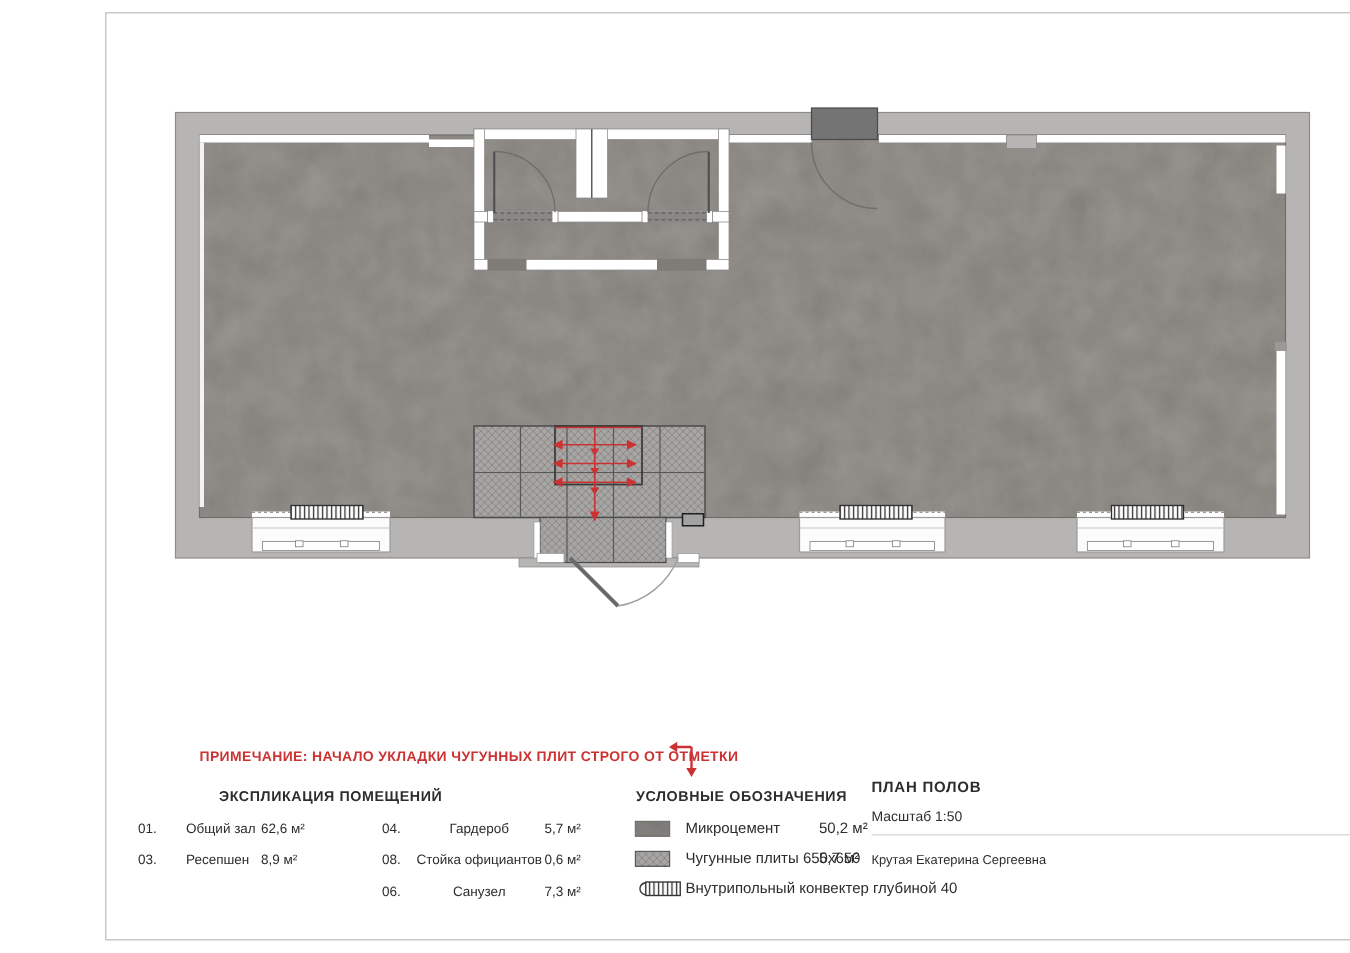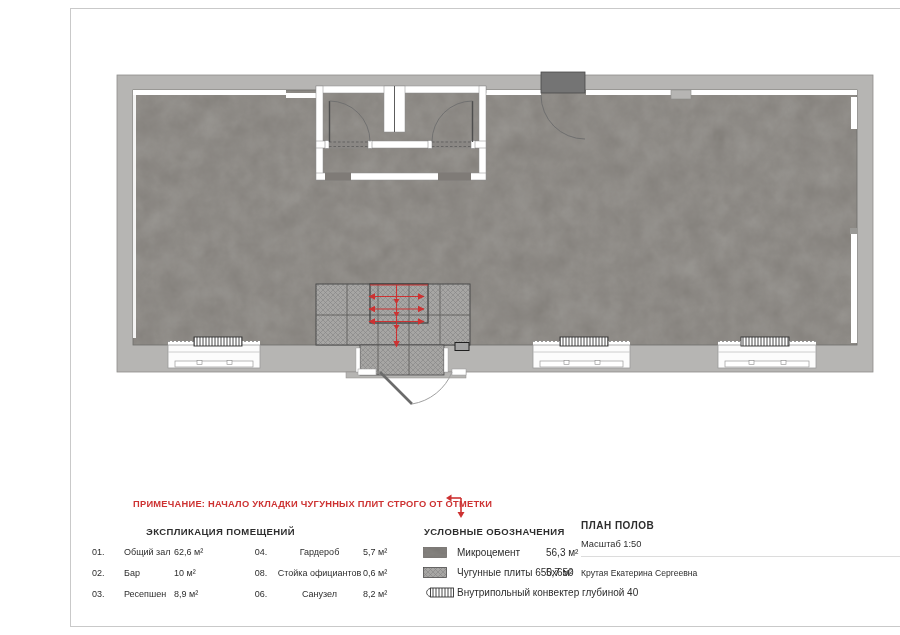--- a/index.html
+++ b/index.html
@@ -225,61 +225,56 @@
 
   <div class="sec-title exp-title">ЭКСПЛИКАЦИЯ ПОМЕЩЕНИЙ</div>
 
   <div class="exp-rows exp-left">
     <div class="exp-row">
       <span>01.</span>
       <span>Общий зал</span>
       <span>62,6 м²</span>
     </div>
     <div class="exp-row">
-      <span>02.</span>
-      <span>Бар</span>
-      <span>10 м²</span>
-    </div>
-    <div class="exp-row">
       <span>03.</span>
       <span>Ресепшен</span>
       <span>8,9 м²</span>
     </div>
   </div>
 
   <div class="exp-rows exp-right">
     <div class="exp-row">
       <span>04.</span>
       <span>Гардероб</span>
       <span>5,7 м²</span>
     </div>
     <div class="exp-row">
       <span>08.</span>
       <span>Стойка официантов</span>
       <span>0,6 м²</span>
     </div>
     <div class="exp-row">
       <span>06.</span>
       <span>Санузел</span>
-      <span>8,2 м²</span>
+      <span>7,3 м²</span>
     </div>
   </div>
 
   <div class="sec-title leg-title">УСЛОВНЫЕ ОБОЗНАЧЕНИЯ</div>
 
   <div class="legend-rows">
     <div class="legend-row">
       <span class="sw">
         <svg width="24" height="11" viewBox="0 0 24 11">
           <rect x="0.5" y="0.5" width="23" height="10" fill="#6c6966" stroke="#55524f" stroke-width="0.8"></rect>
           <rect x="0.5" y="0.5" width="23" height="10" filter="url(#concrete)" opacity="0.45"></rect>
         </svg>
       </span>
       <span>Микроцемент</span>
-      <span>56,3 м²</span>
+      <span>50,2 м²</span>
     </div>
     <div class="legend-row">
       <span class="sw">
         <svg width="24" height="11" viewBox="0 0 24 11">
           <rect x="0.5" y="0.5" width="23" height="10" fill="url(#tilehatch)" stroke="#4b4b4b" stroke-width="0.8"></rect>
         </svg>
       </span>
       <span>Чугунные плиты 650х650</span>
       <span>5,7 м²</span>
     </div>

